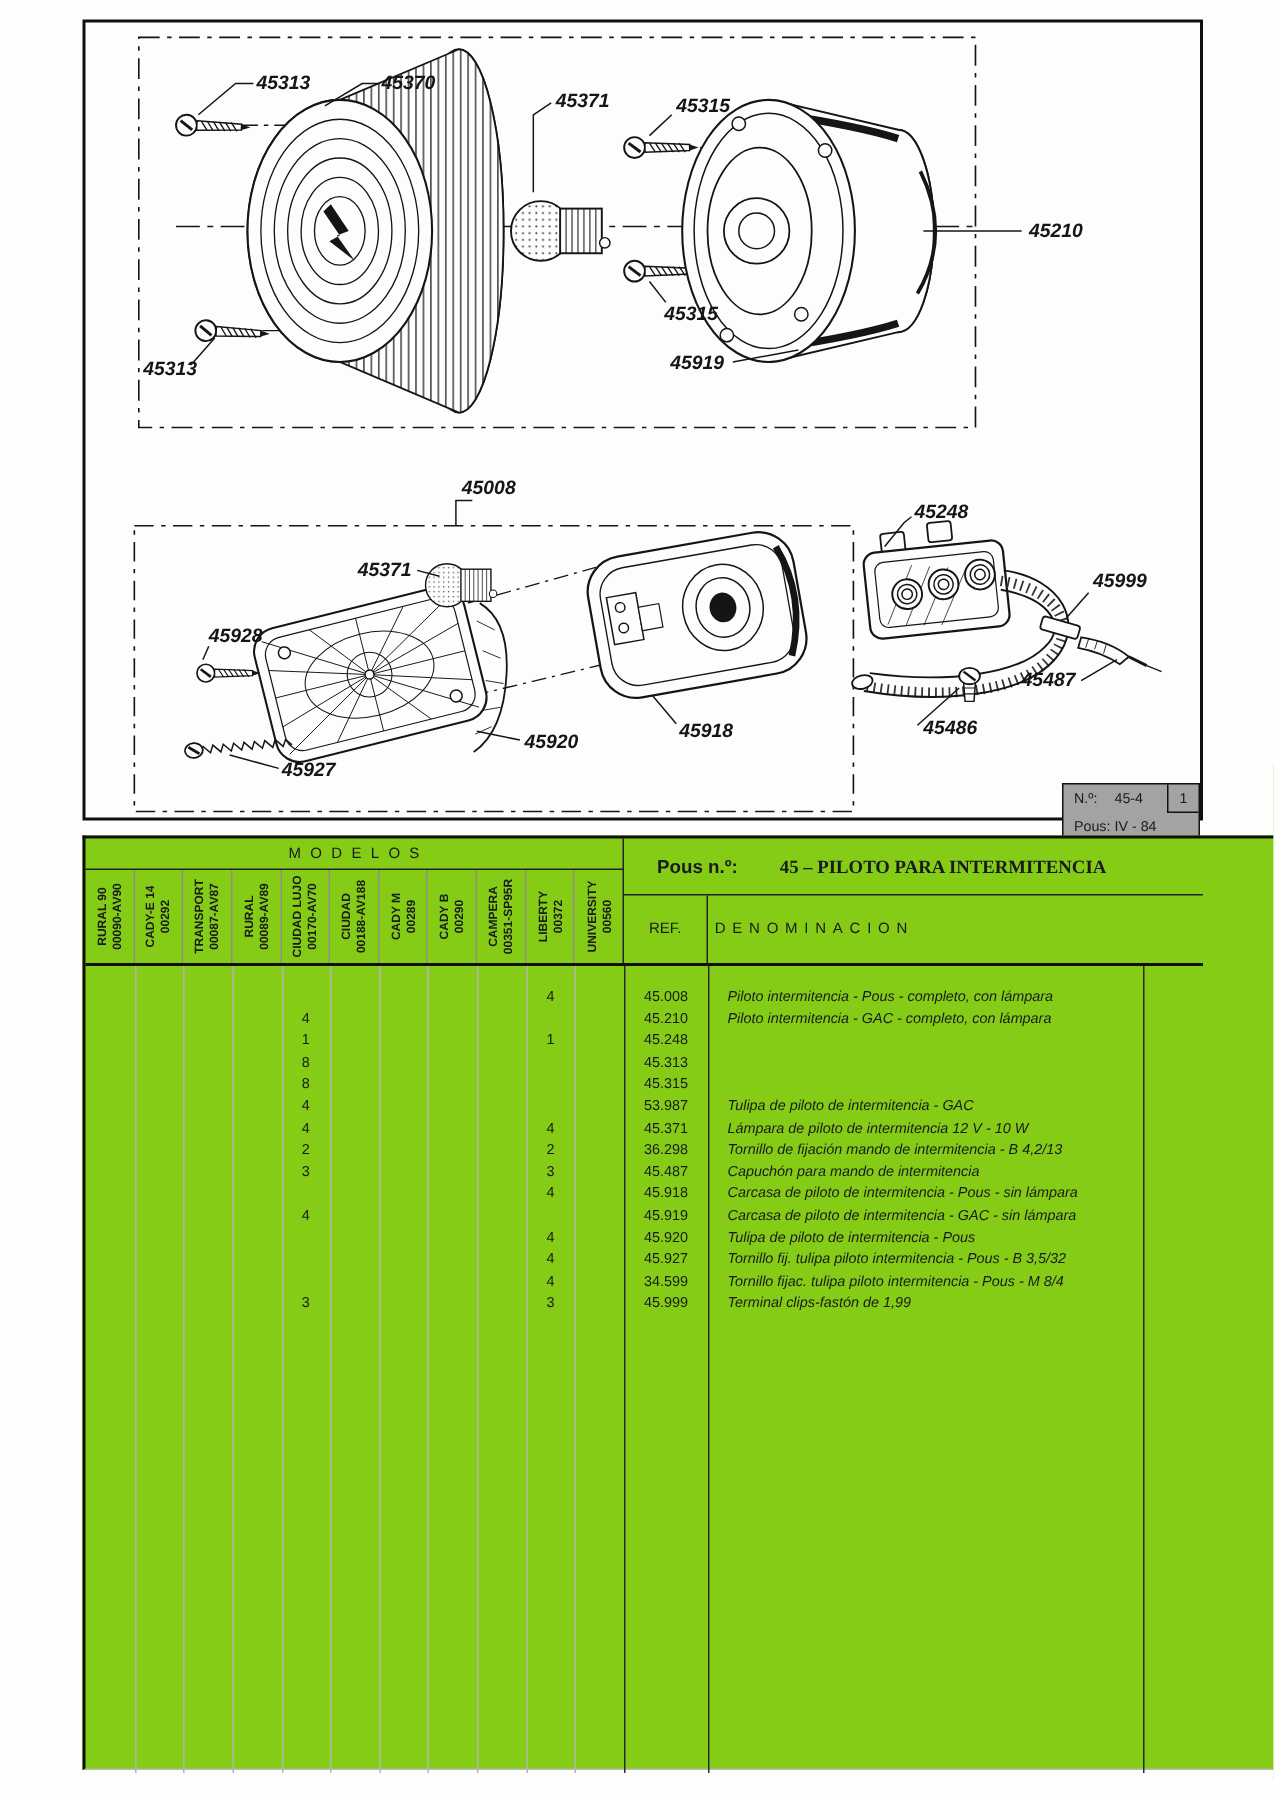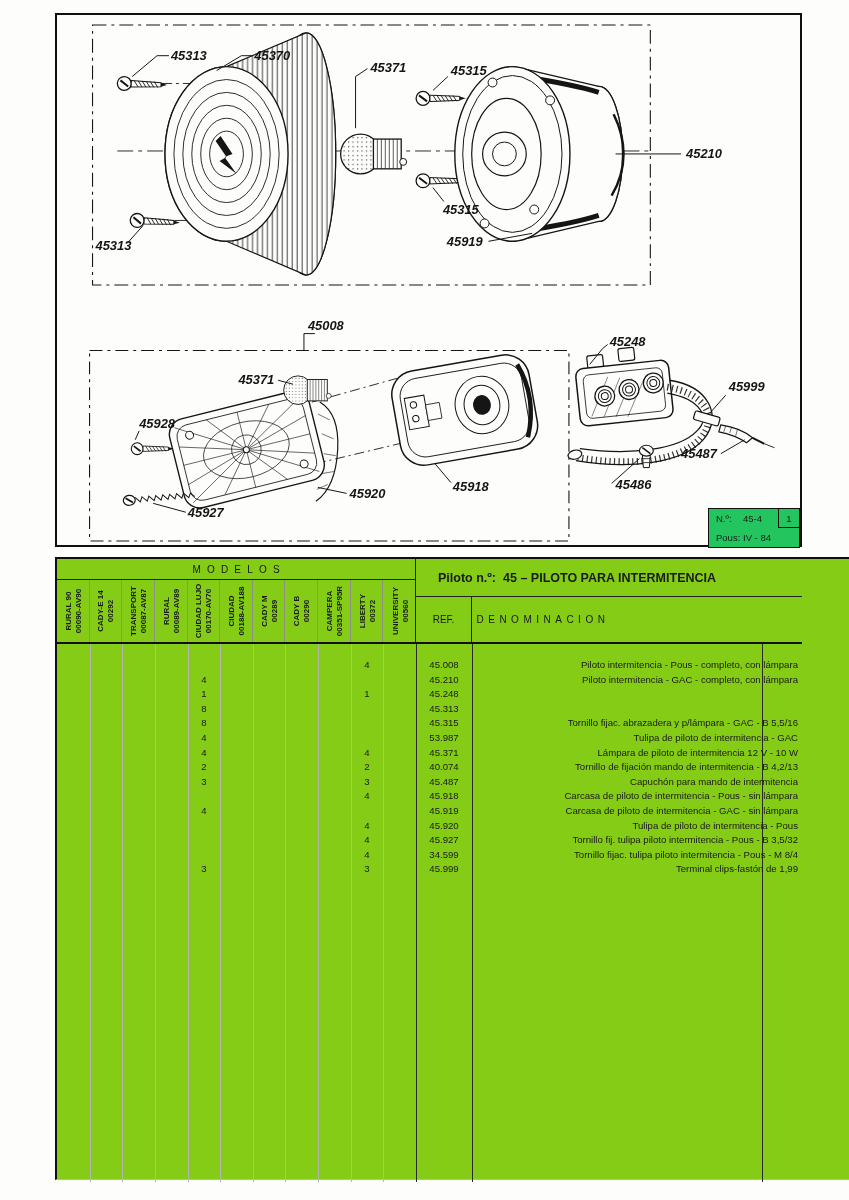--- a/index.html
+++ b/index.html
@@ -7,57 +7,57 @@
         font-family:"Liberation Sans",sans-serif;color:#1a1a1a;}
   
   .figure-panel{position:absolute;left:55px;top:13px;width:747px;height:534px;
                 border:2px solid #101010;box-sizing:border-box;background:#fdfdfb;}
   .figure-panel svg{position:absolute;left:0;top:0;}
   .plabel{font-family:"Liberation Sans",sans-serif;font-style:italic;font-weight:600;
           font-size:13px;fill:#151515;}
   .leader{stroke:#151515;stroke-width:1;fill:none;}
   .ink{stroke:#151515;fill:none;}
   
-  .info-box{position:absolute;left:651px;top:493px;width:92px;height:40px;
-            border:1.5px solid #111;box-sizing:border-box;font-size:9.5px;background:#22c55e;}
+  .info-box{position:absolute;left:651px;top:507px;width:92px;height:40px;
+            border:1.5px solid #111;box-sizing:border-box;font-size:9.5px;background:#a3a3a3;}
   .info-row{position:relative;height:19px;line-height:19px;}
   .info-lab{position:absolute;left:7px;}
   .info-val{position:absolute;left:34px;}
   .info-page{position:absolute;right:0;top:0;width:21px;height:19px;text-align:center;
              border-left:1.2px solid #111;border-bottom:1.2px solid #111;box-sizing:border-box;}
   
   .table-panel{position:absolute;left:55px;top:557px;width:821px;height:623px;
                border:2px solid #101010;border-bottom:1px solid #b8b8b2;box-sizing:border-box;
                background:#84cc16;}
   .modelos-hdr{position:absolute;left:0;top:0;width:359px;height:21px;line-height:21px;
                border-right:1px solid #222;border-bottom:1px solid #222;box-sizing:border-box;
                text-align:center;font-size:10px;letter-spacing:0.62em;text-indent:0.62em;}
   .grupo-box{position:absolute;left:359px;top:0;width:386px;height:38px;line-height:38px;
              border-bottom:1px solid #222;box-sizing:border-box;padding-left:22px;
              font-size:12.5px;font-weight:bold;white-space:nowrap;}
-  .grupo-box .gval{margin-left:7px;}
+  .grupo-box .gval{margin-left:28px;font-family:Liberation Serif, serif;}
   .model-headers{position:absolute;left:0;top:21px;width:359px;height:62px;
                  border-right:1px solid #222;box-sizing:border-box;}
   .mcell{position:absolute;top:0;height:62px;border-right:1px solid #8f8f8a;box-sizing:border-box;}
   .mcell:last-child{border-right:none;}
   .vtext{position:absolute;left:50%;top:50%;width:60px;
          transform:translate(-50%,-50%) rotate(-90deg);
          text-align:center;font-size:8px;font-weight:bold;line-height:9.5px;white-space:nowrap;}
   .ref-hdr{position:absolute;left:359px;top:38px;width:56px;height:45px;line-height:45px;
            border-right:1px solid #222;box-sizing:border-box;text-align:center;font-size:10px;}
   .den-hdr{position:absolute;left:415px;top:38px;width:330px;height:45px;line-height:45px;
            text-align:left;font-size:10px;letter-spacing:0.45em;text-indent:0.45em;}
   .data-grid{position:absolute;left:0;top:83px;width:745px;height:540px;
              border-top:2px solid #111;box-sizing:border-box;}
   .vline{position:absolute;top:0;bottom:0;width:1px;background:#b5b5b0;}
   .vline.dark{background:#2a2a2a;}
   .trow{position:absolute;left:0;width:745px;height:14.6px;line-height:14.6px;font-size:9.6px;}
   .qty{position:absolute;text-align:center;}
   .refc{position:absolute;left:359px;width:56px;text-align:center;}
-  .denc{position:absolute;left:428px;right:4px;text-align:right;white-space:nowrap;}
+  .denc{position:absolute;left:428px;right:4px;text-align:left;white-space:nowrap;font-style:italic;}
 </style>
 </head>
 <body>
 
 <div class="page">
 
   <section class="figure-panel">
     <svg width="743" height="530" viewBox="0 0 747 534">
       <defs>
         <pattern id="ribs" width="5" height="6" patternUnits="userSpaceOnUse">
@@ -262,21 +262,21 @@
         <span class="info-val">IV - 84</span>
       </div>
     </div>
   </section>
 
   <section class="table-panel">
     <div class="modelos-hdr">
       <span>MODELOS</span>
     </div>
     <div class="grupo-box">
-      <span>Piloto n.º:</span><span class="gval">45 – PILOTO PARA INTERMITENCIA</span>
+      <span>Pous n.º:</span><span class="gval">45 – PILOTO PARA INTERMITENCIA</span>
     </div>
     <div class="model-headers">
         <div class="mcell" style="left: 0px; width: 32.6364px;">
           <div class="vtext">
             <div>RURAL 90</div>
             <div>00090-AV90</div>
           </div>
         </div>
         <div class="mcell" style="left: 32.6364px; width: 32.6364px;">
           <div class="vtext">
@@ -370,37 +370,36 @@
           <span class="qty" style="left: 293.727px; width: 32.6364px;">1</span>
           <span class="refc">45.248</span>
         </div>
         <div class="trow" style="top: 57.8px;">
           <span class="qty" style="left: 130.545px; width: 32.6364px;">8</span>
           <span class="refc">45.313</span>
         </div>
         <div class="trow" style="top: 72.4px;">
           <span class="qty" style="left: 130.545px; width: 32.6364px;">8</span>
           <span class="refc">45.315</span>
-          <span class="denc">Tornillo fijac. abrazadera y p/lámpara - GAC - B 5,5/16</span>
         </div>
         <div class="trow" style="top: 87px;">
           <span class="qty" style="left: 130.545px; width: 32.6364px;">4</span>
           <span class="refc">53.987</span>
           <span class="denc">Tulipa de piloto de intermitencia - GAC</span>
         </div>
         <div class="trow" style="top: 101.6px;">
           <span class="qty" style="left: 130.545px; width: 32.6364px;">4</span>
           <span class="qty" style="left: 293.727px; width: 32.6364px;">4</span>
           <span class="refc">45.371</span>
           <span class="denc">Lámpara de piloto de intermitencia 12 V - 10 W</span>
         </div>
         <div class="trow" style="top: 116.2px;">
           <span class="qty" style="left: 130.545px; width: 32.6364px;">2</span>
           <span class="qty" style="left: 293.727px; width: 32.6364px;">2</span>
-          <span class="refc">40.074</span>
+          <span class="refc">36.298</span>
           <span class="denc">Tornillo de fijación mando de intermitencia - B 4,2/13</span>
         </div>
         <div class="trow" style="top: 130.8px;">
           <span class="qty" style="left: 130.545px; width: 32.6364px;">3</span>
           <span class="qty" style="left: 293.727px; width: 32.6364px;">3</span>
           <span class="refc">45.487</span>
           <span class="denc">Capuchón para mando de intermitencia</span>
         </div>
         <div class="trow" style="top: 145.4px;">
           <span class="qty" style="left: 293.727px; width: 32.6364px;">4</span>

